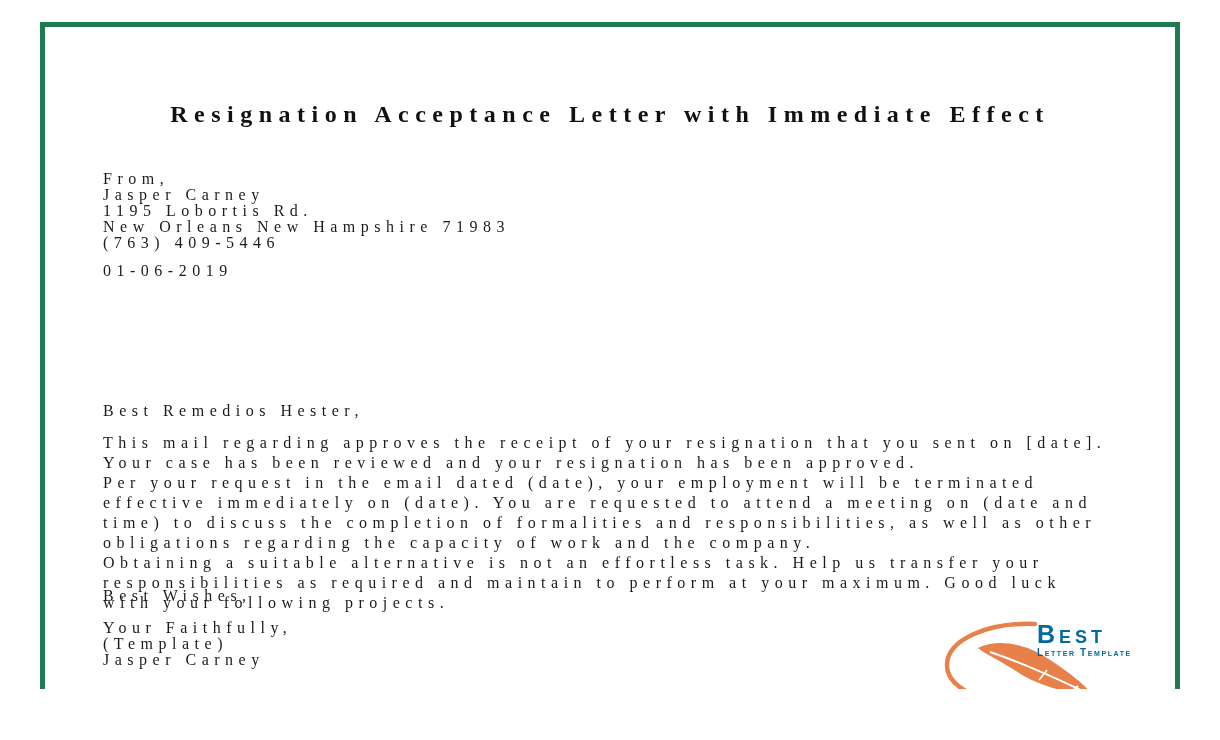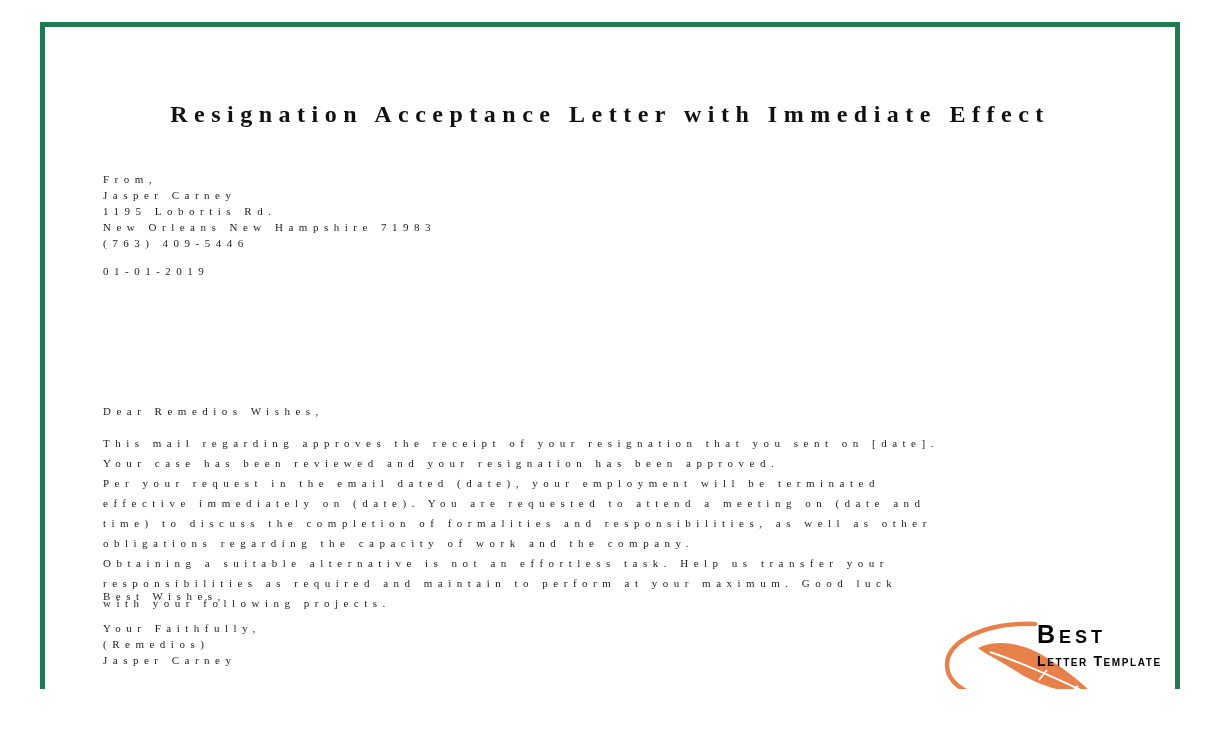--- a/index.html
+++ b/index.html
@@ -21,21 +21,21 @@
     left: 40px;
     top: 22px;
     width: 1130px;
     height: 685px;
     border: 5px solid #1f7a4f;
     background: #ffffff;
   }
   .block {
     position: absolute;
     white-space: pre;
-    font-size: 11px;
+    font-size: 16px;
     letter-spacing: 5.5px;
     line-height: 16px;
     color: #1b1b1b;
   }
   .title {
     position: absolute;
     left: 40px;
     top: 101px;
     width: 1140px;
     text-align: center;
@@ -71,72 +71,72 @@
     position: absolute;
     left: 0;
     top: 0;
   }
   .logo-text {
     position: absolute;
     left: 102px;
     top: 13px;
     z-index: 2;
     font-family: "Liberation Sans", sans-serif;
-    color: #000000;
+    color: #0369a1;
   }
   .brand {
     font-weight: bold;
     font-variant: small-caps;
     font-size: 25px;
     line-height: 22px;
     letter-spacing: 4px;
   }
   .tagline {
     font-weight: bold;
     font-variant: small-caps;
-    font-size: 14px;
+    font-size: 10px;
     line-height: 10px;
     letter-spacing: 1.6px;
-    margin-top: 11px;
+    margin-top: 3px;
   }
 </style>
 </head>
 <body>
 
 <div class="page">
   <div class="frame"></div>
 
   <div class="title">Resignation Acceptance Letter with Immediate Effect</div>
 
   <div class="block sender">From,
 Jasper Carney
 1195 Lobortis Rd.
 New Orleans New Hampshire 71983
 (763) 409-5446</div>
 
-  <div class="block date-line">01-01-2019</div>
+  <div class="block date-line">01-06-2019</div>
 
 
 
-  <div class="block salutation">Dear Remedios Wishes,</div>
+  <div class="block salutation">Best Remedios Hester,</div>
 
   <div class="block body-par">This mail regarding approves the receipt of your resignation that you sent on [date].
 Your case has been reviewed and your resignation has been approved.
 Per your request in the email dated (date), your employment will be terminated
 effective immediately on (date). You are requested to attend a meeting on (date and
 time) to discuss the completion of formalities and responsibilities, as well as other
 obligations regarding the capacity of work and the company.
 Obtaining a suitable alternative is not an effortless task. Help us transfer your
 responsibilities as required and maintain to perform at your maximum. Good luck
 with your following projects.</div>
 
   <div class="block closing">Best Wishes,</div>
 
   <div class="block signature">Your Faithfully,
-(Remedios)
+(Template)
 Jasper Carney</div>
 
   <div class="logo">
     <svg width="210" height="100" viewBox="0 0 210 100">
 
       <path d="M 100 14 C 52 12, 13 30, 12 54 C 11 76, 42 92, 80 93 C 112 95, 150 93, 178 87" fill="none" stroke="#e8804a" stroke-width="4.5" stroke-linecap="round"></path>
 
       <path d="M 43 38 C 62 28, 92 34, 112 48 C 134 62, 150 75, 160 87 C 136 84, 104 76, 84 63 C 66 51, 50 44, 43 38 Z" fill="#e8804a"></path>
 
       <path d="M 160 87 C 172 92, 184 95, 198 96" fill="none" stroke="#e8804a" stroke-width="2.2" stroke-linecap="round"></path>

